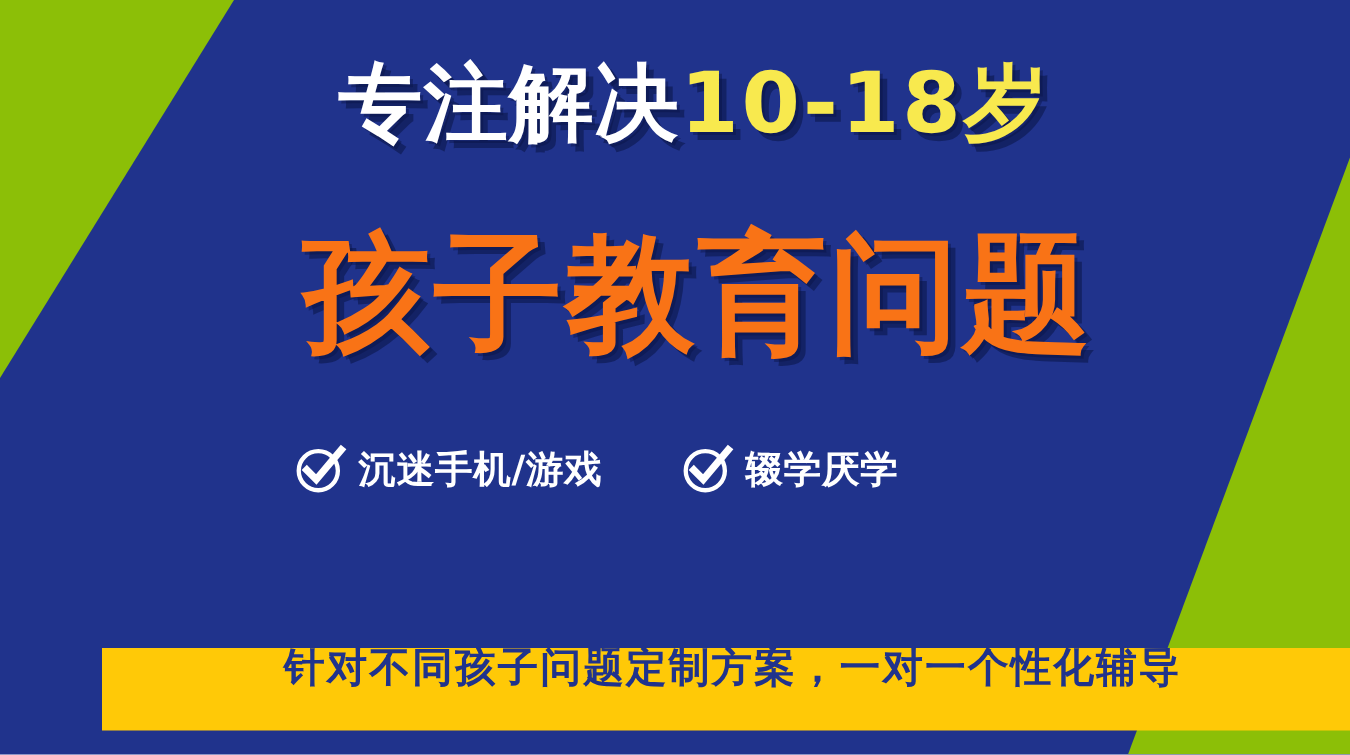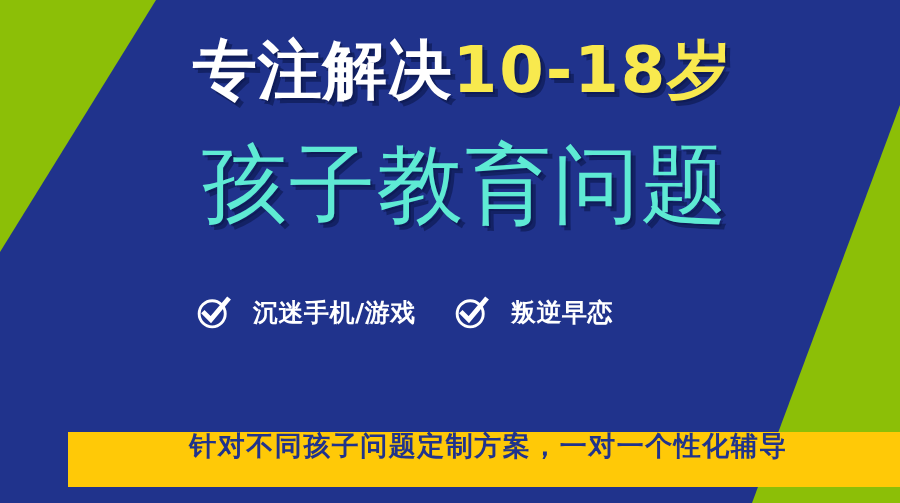--- a/index.html
+++ b/index.html
@@ -33,21 +33,21 @@
     left: 0;
     top: 14px;
     width: 900px;
     text-align: center;
     z-index: 3;
   }
 
   .line1 {
     display: block;
     white-space: nowrap;
-    font-size: 64px;
+    font-size: 56px;
     line-height: 112px;
     font-weight: 700;
     letter-spacing: 1px;
     padding-left: 26px;
   }
   .line1 .seg-white {
     color: #ffffff;
     text-shadow:
       5px 5px 0 rgba(10,20,70,.55),
       2px 2px 0 rgba(10,20,70,.45);
@@ -56,26 +56,26 @@
     color: #F8E94E;
     text-shadow:
       5px 5px 0 rgba(10,20,70,.55),
       2px 2px 0 rgba(10,20,70,.45);
     letter-spacing: 2px;
   }
 
   .line2 {
     display: block;
     white-space: nowrap;
-    margin-top: 6px;
+    margin-top: 18px;
     font-size: 86px;
     line-height: 104px;
-    font-weight: 400;
+    font-weight: 700;
     letter-spacing: 2px;
-    color: #5eead4;
+    color: #f97316;
     padding-left: 30px;
     text-shadow:
       5px 5px 0 rgba(10,20,70,.55),
       2px 2px 0 rgba(10,20,70,.45);
   }
 
   
   .features {
     position: absolute;
     left: 196px;
@@ -84,21 +84,21 @@
     z-index: 3;
     display: grid;
     grid-template-columns: 258px 222px;
     grid-template-rows: 80px 80px;
     align-items: center;
   }
 
   .feature {
     display: flex;
     align-items: center;
-    gap: 21px;
+    gap: 7px;
   }
 
   .check-icon {
     flex: 0 0 auto;
     width: 36px;
     height: 36px;
     display: block;
     overflow: visible;
   }
 
@@ -160,21 +160,21 @@
       </svg>
       <span class="feature-label">沉迷手机/游戏</span>
     </div>
 
 
     <div class="feature">
       <svg class="check-icon" viewBox="0 0 40 40">
         <circle cx="18" cy="22" r="14.5" fill="none" stroke="#ffffff" stroke-width="3.2"></circle>
         <path d="M9.5 21.5 L16.5 28.5 L35 6.5" fill="none" stroke="#ffffff" stroke-width="5.4" stroke-linecap="square" stroke-linejoin="miter"></path>
       </svg>
-      <span class="feature-label">叛逆早恋</span>
+      <span class="feature-label">辍学厌学</span>
     </div>
 
 
   </div>
 
   <div class="footer-bar">
     <span class="footer-text">针对不同孩子问题定制方案，一对一个性化辅导</span>
   </div>
 
 </div>

